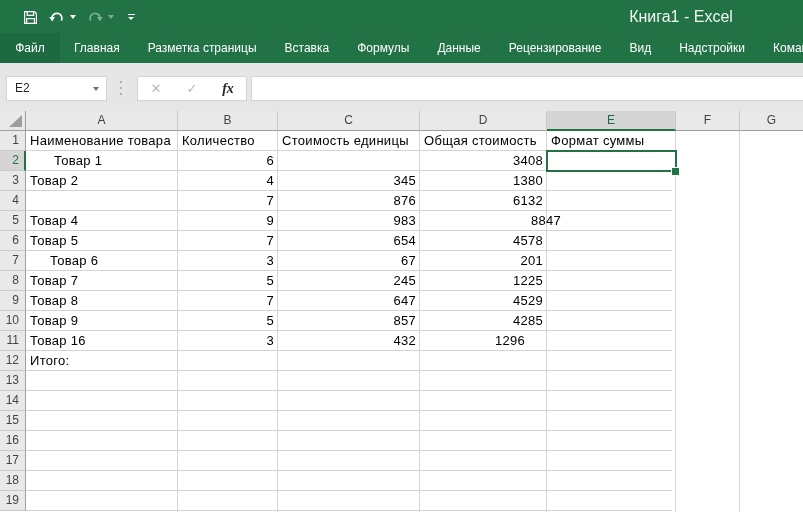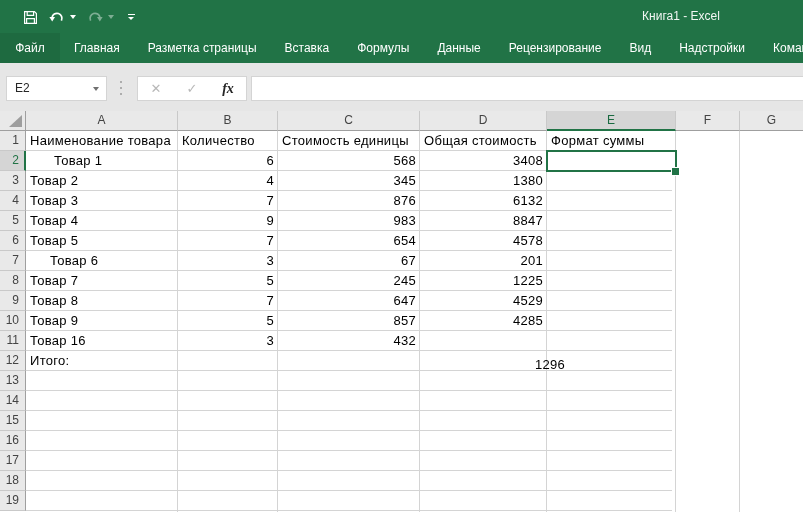--- a/index.html
+++ b/index.html
@@ -8,21 +8,21 @@
   #app { position:absolute; left:0; top:0; width:803px; height:512px; overflow:hidden; }
 
   
   .titlebar { position:absolute; left:0; top:0; width:803px; height:33px; background:#217346; }
   .qat { position:absolute; left:19px; top:4px; height:26px; display:flex; align-items:center; }
   .qbtn { background:transparent; border:none; display:flex; align-items:center; justify-content:center; cursor:default; }
   .qbtn svg { display:block; }
   .dim { opacity:.42; }
   .caret-dn { width:0; height:0; border-left:3.5px solid transparent; border-right:3.5px solid transparent; border-top:4px solid #fff; display:inline-block; }
   .qat .sep { width:6px; }
-  .wtitle { position:absolute; left:681px; top:0; transform:translateX(-50%); height:33px; line-height:33px; color:#f2f6f3; font-size:12px; white-space:nowrap; }
+  .wtitle { position:absolute; left:681px; top:0; transform:translateX(-50%); height:33px; line-height:33px; color:#f2f6f3; font-size:16px; white-space:nowrap; }
 
   
   .tabsrow { position:absolute; left:0; top:33px; width:803px; height:30px; background:#217346; display:flex; align-items:flex-end; white-space:nowrap; }
   .tab { flex:0 0 auto; color:#fff; font-size:12px; line-height:30px; padding:0 14px; cursor:default; }
   .filetab { flex:0 0 60px; width:60px; padding:0; text-align:center; background:#1e6a40; }
 
   
   .fbar { position:absolute; left:0; top:63px; width:803px; height:48px; background:#e6e6e6; }
   .namebox { position:absolute; left:6px; top:13px; width:101px; height:25px; background:#fff; border:1px solid #d4d4d4; }
   .namebox .nbtext { position:absolute; left:8px; top:0; line-height:23px; font-size:12px; color:#262626; }
@@ -176,34 +176,32 @@
       <div class="vline" style="left: 520px;"></div>
       <div class="vline" style="left: 649px;"></div>
       <div class="vline" style="left: 713px;"></div>
       <div class="cell txt" style="left: 0px; top: 0px; width: 151px;">Наименование товара</div>
       <div class="cell txt" style="left: 152px; top: 0px; width: 99px;">Количество</div>
       <div class="cell txt" style="left: 252px; top: 0px; width: 141px;">Стоимость единицы</div>
       <div class="cell txt" style="left: 394px; top: 0px; width: 126px;">Общая стоимость</div>
       <div class="cell txt" style="left: 521px; top: 0px; width: 128px;">Формат суммы</div>
       <div class="cell txt" style="left: 0px; top: 20px; width: 151px; padding-left: 28px;">Товар 1</div>
       <div class="cell num" style="left: 152px; top: 20px; width: 99px;">6</div>
-      <div class="cell num" style="left: 252px; top: 20px; width: 141px;">568</div>
       <div class="cell num" style="left: 394px; top: 20px; width: 126px;">3408</div>
       <div class="cell txt" style="left: 0px; top: 40px; width: 151px;">Товар 2</div>
       <div class="cell num" style="left: 152px; top: 40px; width: 99px;">4</div>
       <div class="cell num" style="left: 252px; top: 40px; width: 141px;">345</div>
       <div class="cell num" style="left: 394px; top: 40px; width: 126px;">1380</div>
-      <div class="cell txt" style="left: 0px; top: 60px; width: 151px;">Товар 3</div>
       <div class="cell num" style="left: 152px; top: 60px; width: 99px;">7</div>
       <div class="cell num" style="left: 252px; top: 60px; width: 141px;">876</div>
       <div class="cell num" style="left: 394px; top: 60px; width: 126px;">6132</div>
       <div class="cell txt" style="left: 0px; top: 80px; width: 151px;">Товар 4</div>
       <div class="cell num" style="left: 152px; top: 80px; width: 99px;">9</div>
       <div class="cell num" style="left: 252px; top: 80px; width: 141px;">983</div>
-      <div class="cell num" style="left: 394px; top: 80px; width: 126px;">8847</div>
+      <div class="cell num" style="left: 412px; top: 80px; width: 126px;">8847</div>
       <div class="cell txt" style="left: 0px; top: 100px; width: 151px;">Товар 5</div>
       <div class="cell num" style="left: 152px; top: 100px; width: 99px;">7</div>
       <div class="cell num" style="left: 252px; top: 100px; width: 141px;">654</div>
       <div class="cell num" style="left: 394px; top: 100px; width: 126px;">4578</div>
       <div class="cell txt" style="left: 0px; top: 120px; width: 151px; padding-left: 24px;">Товар 6</div>
       <div class="cell num" style="left: 152px; top: 120px; width: 99px;">3</div>
       <div class="cell num" style="left: 252px; top: 120px; width: 141px;">67</div>
       <div class="cell num" style="left: 394px; top: 120px; width: 126px;">201</div>
       <div class="cell txt" style="left: 0px; top: 140px; width: 151px;">Товар 7</div>
       <div class="cell num" style="left: 152px; top: 140px; width: 99px;">5</div>
@@ -213,19 +211,19 @@
       <div class="cell num" style="left: 152px; top: 160px; width: 99px;">7</div>
       <div class="cell num" style="left: 252px; top: 160px; width: 141px;">647</div>
       <div class="cell num" style="left: 394px; top: 160px; width: 126px;">4529</div>
       <div class="cell txt" style="left: 0px; top: 180px; width: 151px;">Товар 9</div>
       <div class="cell num" style="left: 152px; top: 180px; width: 99px;">5</div>
       <div class="cell num" style="left: 252px; top: 180px; width: 141px;">857</div>
       <div class="cell num" style="left: 394px; top: 180px; width: 126px;">4285</div>
       <div class="cell txt" style="left: 0px; top: 200px; width: 151px;">Товар 16</div>
       <div class="cell num" style="left: 152px; top: 200px; width: 99px;">3</div>
       <div class="cell num" style="left: 252px; top: 200px; width: 141px;">432</div>
-      <div class="cell num" style="left: 416px; top: 200px; width: 126px; margin-top: 24px;">1296</div>
+      <div class="cell num" style="left: 376px; top: 200px; width: 126px;">1296</div>
       <div class="cell txt" style="left: 0px; top: 220px; width: 151px;">Итого:</div>
     </div>
   <div class="selbox"></div>
   <div class="selhandle"></div>
 
 </div>
 
 </body></html>

